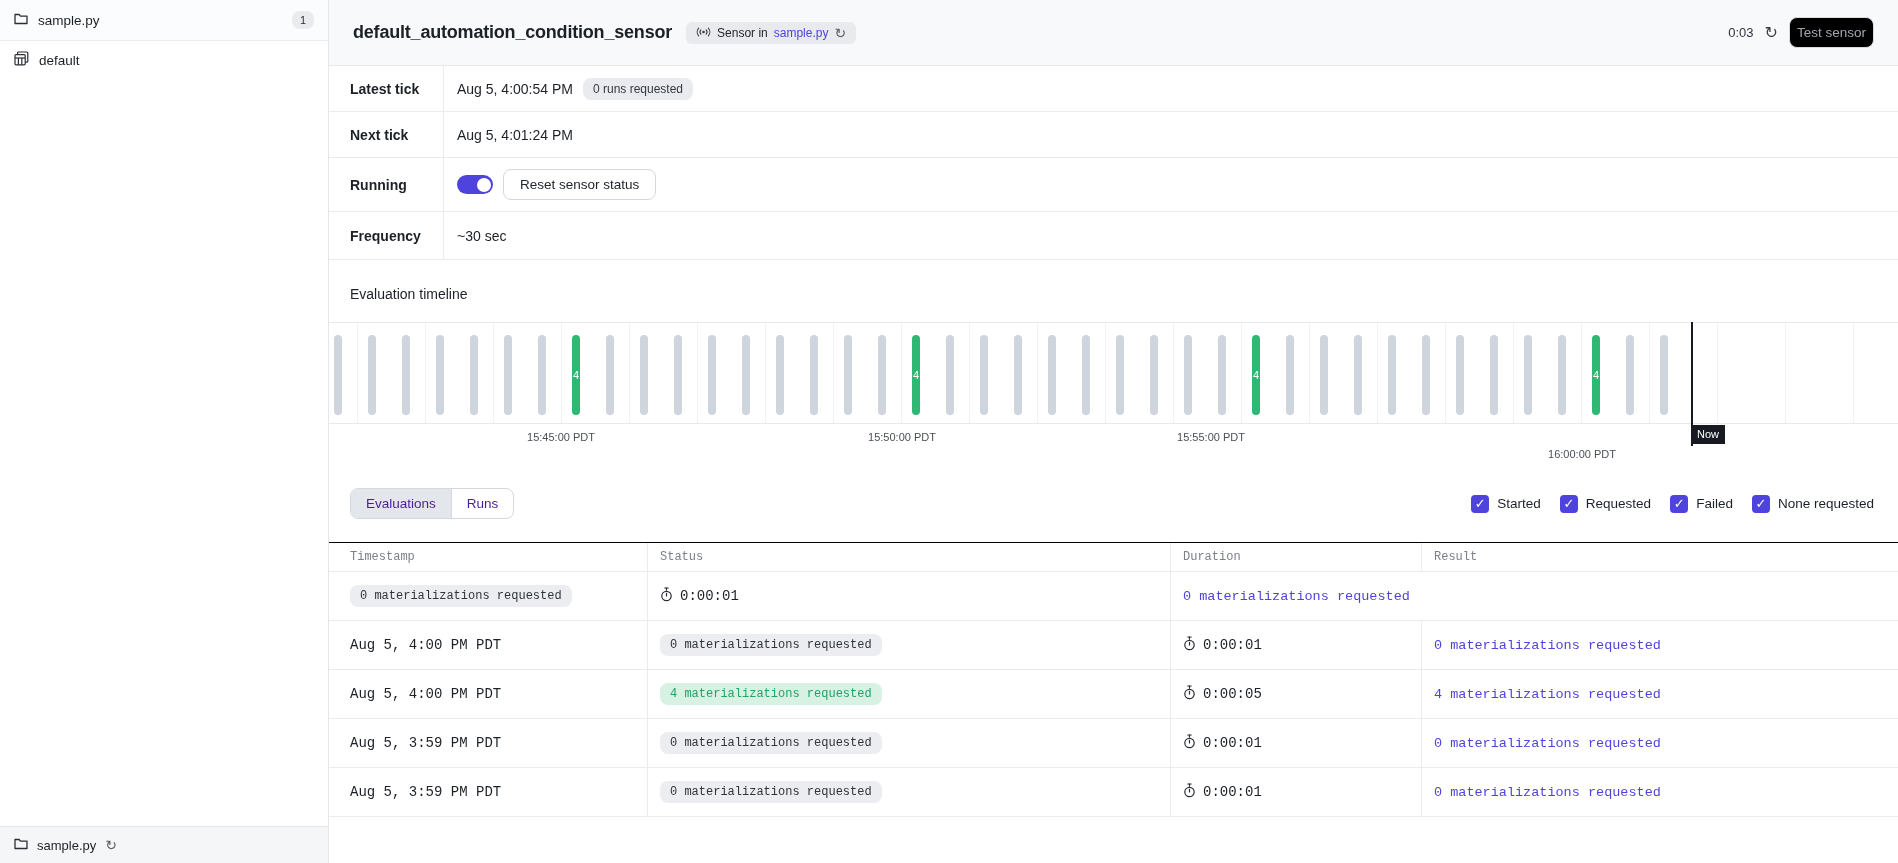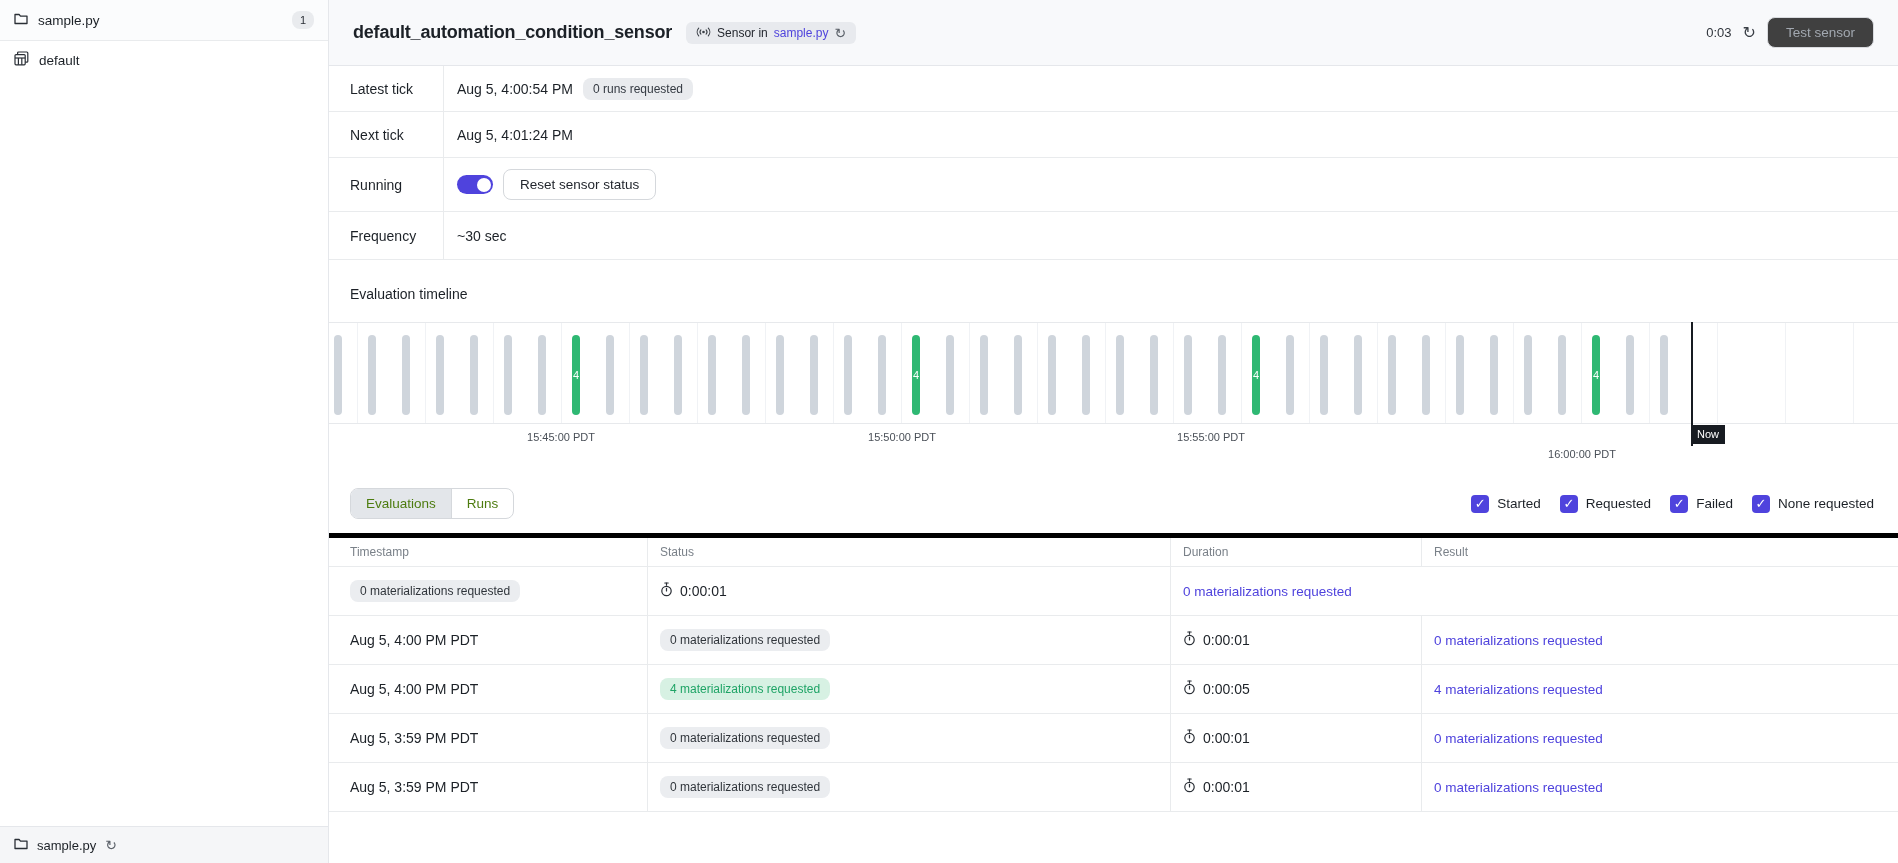--- a/index.html
+++ b/index.html
@@ -20,25 +20,25 @@
   .reload-glyph { color: #5B6169; font-size: 14px; line-height: 1; cursor: pointer; }
 
   
   .main { flex: 1; min-width: 0; display: flex; flex-direction: column; }
   .page-header { height: 66px; flex-shrink: 0; background: #F8F9FB; border-bottom: 1px solid #E5E7EB; display: flex; align-items: center; gap: 14px; padding: 0 24px; }
   .page-title { font-size: 18px; font-weight: 700; letter-spacing: -0.2px; }
   .sensor-chip { display: inline-flex; align-items: center; gap: 6px; background: #E8EAEE; border-radius: 6px; padding: 4px 10px; font-size: 12px; color: #23272E; }
   .sensor-chip .chip-link { color: #4F43DD; cursor: pointer; }
   .header-right { margin-left: auto; display: flex; align-items: center; gap: 11px; }
   .countdown { font-size: 13px; color: #30353C; }
-  .test-btn { border: 1px solid #D9DBDF; border-radius: 8px; background: #404040; padding: 7px 18px; font-size: 13.5px; color: #A2A8B0; cursor: default; }
+  .test-btn { border: 1px solid #D9DBDF; border-radius: 8px; background: #000000; padding: 7px 7px; font-size: 13.5px; color: #A2A8B0; cursor: default; }
 
   
   .detail-row { display: flex; align-items: stretch; border-bottom: 1px solid #E9EBED; }
-  .detail-label { width: 115px; flex-shrink: 0; padding-left: 21px; display: flex; align-items: center; border-right: 1px solid #E9EBED; font-size: 14px; }
+  .detail-label { width: 115px; flex-shrink: 0; padding-left: 21px; display: flex; align-items: center; border-right: 1px solid #E9EBED; font-size: 14px; font-weight: bold; }
   .detail-value { padding-left: 13px; display: flex; align-items: center; gap: 10px; font-size: 14px; }
   .h46 { height: 46px; } .h50 { height: 50px; } .h54 { height: 54px; } .h48 { height: 48px; }
   .pill-gray { background: #E9EBEE; color: #343A42; font-size: 12px; padding: 4px 10px; border-radius: 8px; white-space: nowrap; }
   .target-chip { background: #ECEDF2; color: #4F43DD; font-size: 12px; padding: 4px 10px 4px 8px; border-radius: 8px; display: inline-flex; align-items: center; gap: 6px; cursor: pointer; }
   .toggle { width: 36px; height: 19px; border-radius: 10px; background: #4F43DD; position: relative; cursor: pointer; }
   .toggle .knob { position: absolute; top: 2.5px; right: 2.5px; width: 14px; height: 14px; border-radius: 50%; background: #fff; }
   .reset-btn { border: 1px solid #D5D8DC; background: #fff; border-radius: 8px; padding: 7px 16px; font-size: 13.5px; color: #23272E; cursor: pointer; }
 
   
   .timeline-section { padding-top: 26px; }
@@ -48,29 +48,29 @@
   .gridline { position: absolute; top: 0; bottom: 0; width: 1px; background: #F0F2F5; }
   .tbar { position: absolute; top: 12px; width: 8px; height: 80px; border-radius: 4px; background: #CFD5DC; cursor: pointer; }
   .tbar.green { background: #2FB873; color: #fff; font-size: 11px; display: flex; align-items: center; justify-content: center; }
   .axis-label { position: absolute; top: 109px; transform: translateX(-50%); font-size: 11px; color: #4A5058; white-space: nowrap; }
   .now-line { position: absolute; top: 0; width: 2px; height: 124px; background: #171B21; }
   .now-tip { position: absolute; top: 103px; background: #171B21; color: #fff; font-size: 11px; padding: 3px 6px 4px; }
 
   
   .controls { display: flex; align-items: center; justify-content: space-between; margin-top: 34px; padding: 0 24px 0 21px; }
   .seg { display: inline-flex; border: 1px solid #D5D8DC; border-radius: 8px; overflow: hidden; background: #fff; }
-  .seg-item { padding: 7px 15px; font-size: 13.5px; color: #4d7c0f; cursor: pointer; }
+  .seg-item { padding: 7px 15px; font-size: 13.5px; color: #4c1d95; cursor: pointer; }
   .seg-item.active { background: #E3E6EA; }
   .seg-item + .seg-item { border-left: 1px solid #D5D8DC; }
   .filters { display: flex; align-items: center; gap: 19px; }
   .filter { display: flex; align-items: center; gap: 8px; font-size: 13.5px; cursor: pointer; }
   .checkbox { width: 18px; height: 18px; border-radius: 4px; background: #4F43DD; color: #fff; font-size: 13px; display: flex; align-items: center; justify-content: center; }
 
   
-  .eval-table { margin-top: 14px; border-top: 5px solid #000000; }
+  .eval-table { margin-top: 23px; border-top: 1px solid #000000; font-family: Liberation Mono, monospace; }
   .t-row { display: grid; grid-template-columns: 319px 523px 251px 1fr; border-bottom: 1px solid #E9EBED; }
   .cell { display: flex; align-items: center; padding-left: 12px; border-right: 1px solid #E9EBED; min-width: 0; }
   .cell:first-child { padding-left: 21px; }
   .cell:last-child { border-right: none; }
   .t-head .cell { height: 28px; font-size: 12px; color: #7A8189; }
   .t-body .cell { height: 48px; font-size: 14px; }
   .badge-gray { background: #EBEDF0; color: #30353B; font-size: 12px; padding: 4px 10px; border-radius: 8px; }
   .badge-green { background: #D7F1E3; color: #1FA466; font-size: 12px; padding: 4px 10px; border-radius: 8px; }
   .duration-cell { gap: 7px; }
   .result-link { color: #4F43DD; font-size: 13.5px; cursor: pointer; }

